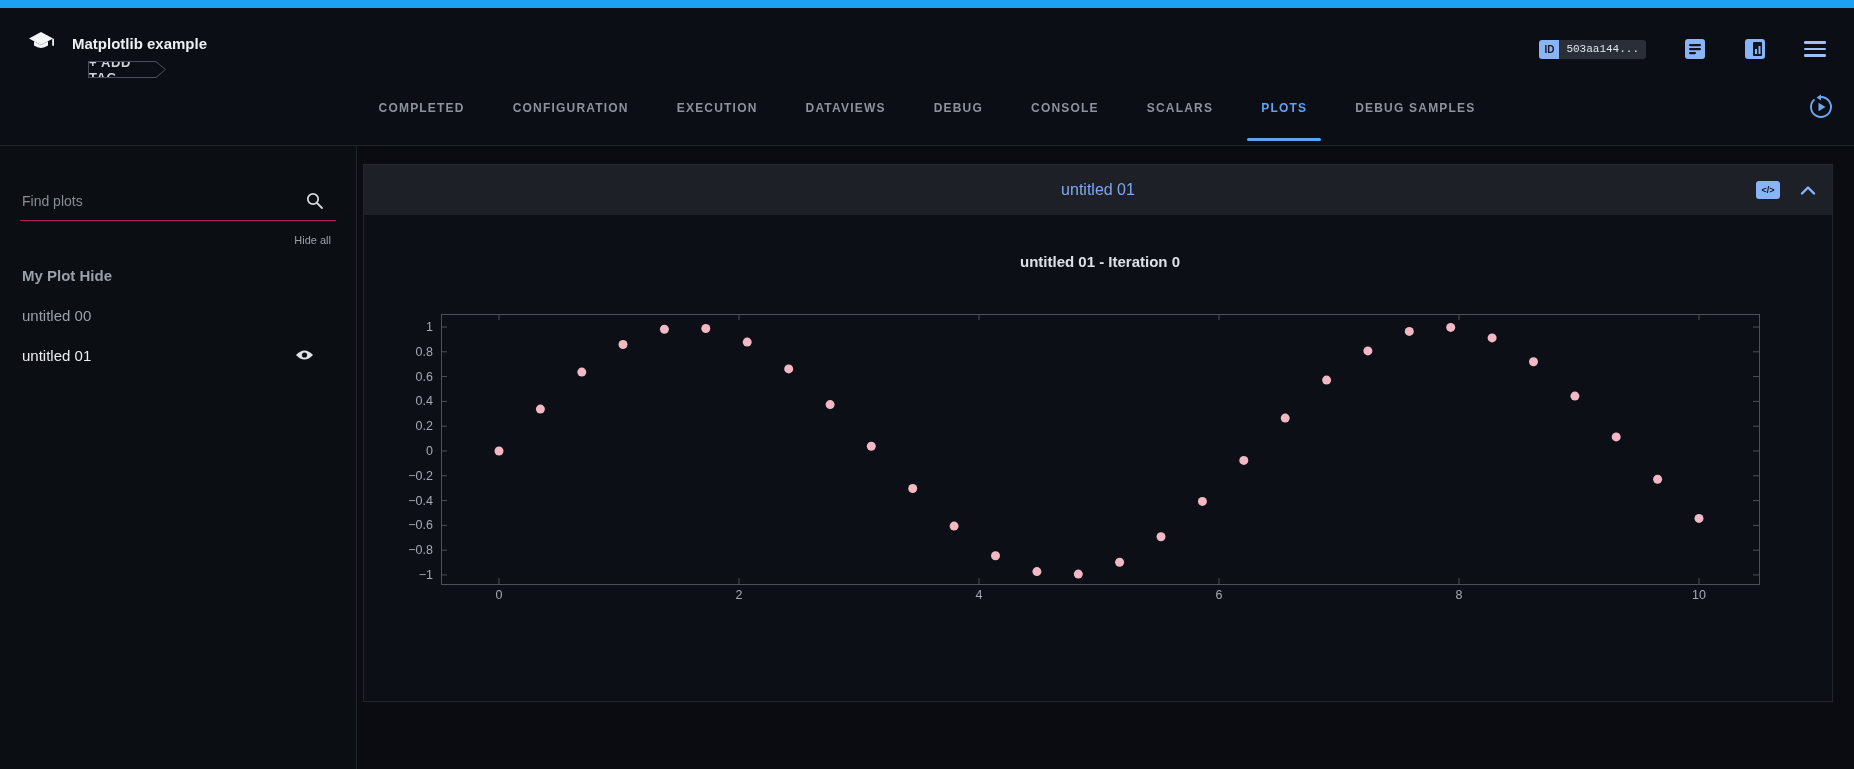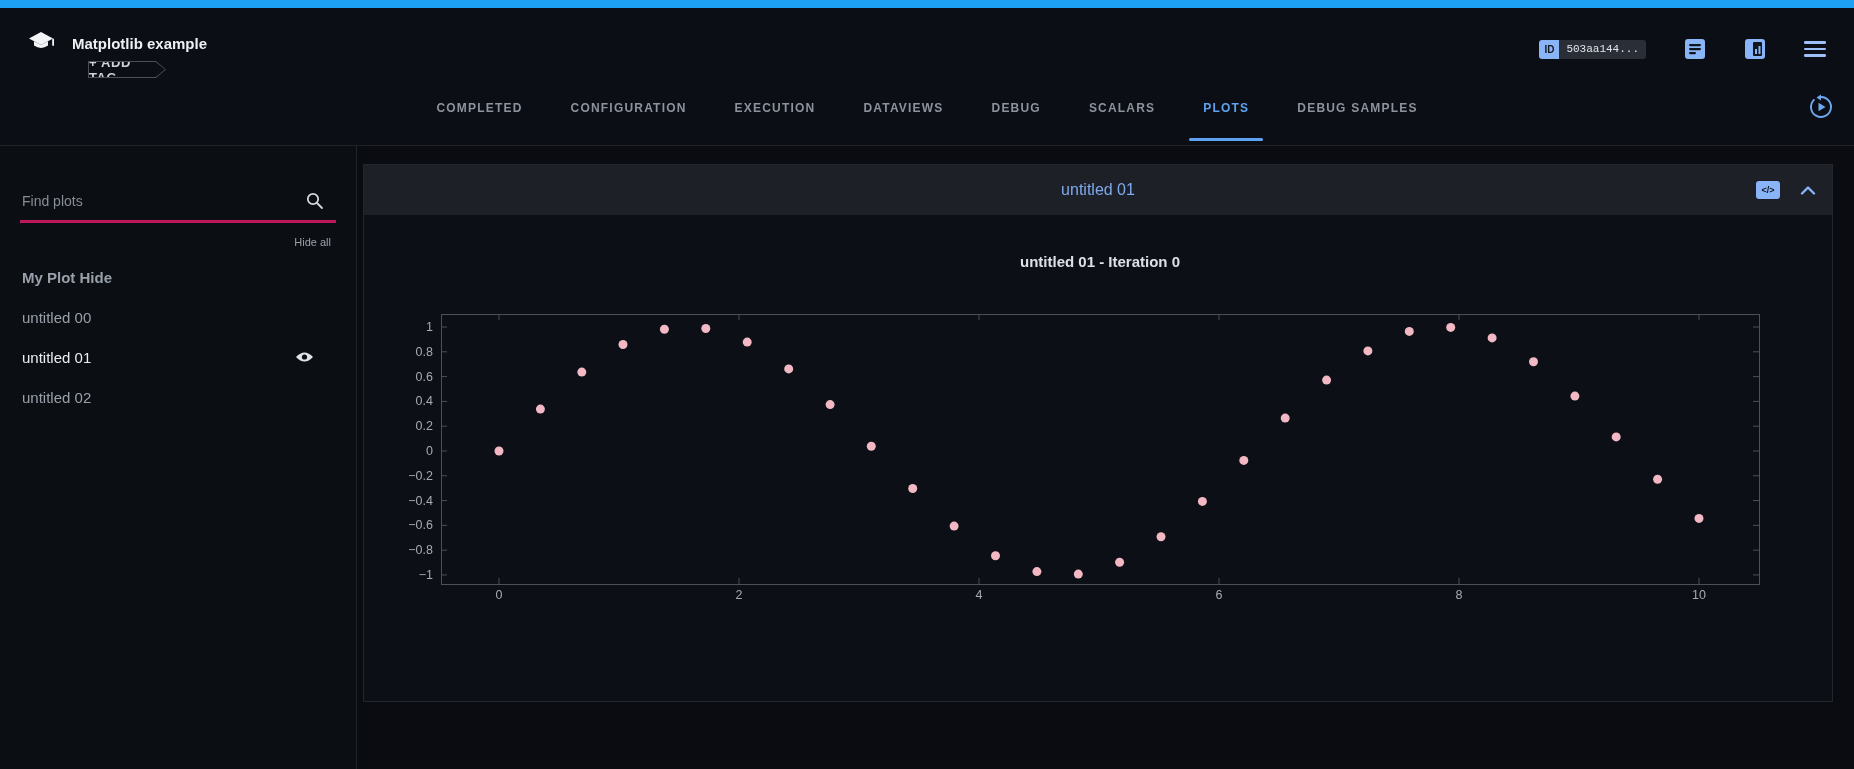--- a/index.html
+++ b/index.html
@@ -41,21 +41,21 @@
     font-size:12px; font-weight:bold; letter-spacing:1.2px; color:#8d939d; cursor:pointer; background:none; border:none;
     font-family:"Liberation Sans", sans-serif; }
   .tab.active { color:#5ea3f1; }
   .tab.active::after { content:""; position:absolute; left:10px; right:10px; bottom:4px; height:3px;
     border-radius:2px; background:#5ea3f1; }
   .refresh-btn { position:absolute; right:20px; top:9px; }
 
   
   .sidebar { position:absolute; top:146px; left:0; width:357px; bottom:0; background:#0b0e13;
     border-right:1px solid #20242b; }
-  .search-wrap { margin:46px 20px 0; position:relative; border-bottom:3px solid #be185d; padding:0 30px 10px 2px; }
+  .search-wrap { margin:46px 20px 0; position:relative; border-bottom:1px solid #be185d; padding:0 30px 10px 2px; }
   .search-wrap input { width:100%; background:transparent; border:none; outline:none; color:#dfe3e8;
     font-size:14px; font-family:"Liberation Sans", sans-serif; }
   .search-wrap input::placeholder { color:#878d96; }
   .search-icon { position:absolute; right:12px; top:-1px; cursor:default; }
   .hide-all { display:block; margin:13px 25px 0 auto; background:none; border:none; color:#9aa0aa;
     font-size:11px; cursor:pointer; font-family:"Liberation Sans", sans-serif; }
   .plot-list { margin-top:9px; }
   .plot-row { height:40px; display:flex; align-items:center; padding:0 42px 0 22px;
     font-size:15px; color:#99a0aa; cursor:pointer; }
   .plot-row.header-row { font-weight:bold; }
@@ -126,20 +126,21 @@
     </div>
   </header>
 
   <nav class="tabbar">
     <div class="tabs">
         <button class="tab">COMPLETED</button>
         <button class="tab">CONFIGURATION</button>
         <button class="tab">EXECUTION</button>
         <button class="tab">DATAVIEWS</button>
         <button class="tab">DEBUG</button>
+        <button class="tab">CONSOLE</button>
         <button class="tab">SCALARS</button>
         <button class="tab active">PLOTS</button>
         <button class="tab">DEBUG SAMPLES</button>
       </div>
     <button class="icon-btn refresh-btn" aria-label="auto refresh">
       <svg width="26" height="26" viewBox="0 0 26 26">
         <path d="M13 3 a10 10 0 1 1 -7.07 2.93" stroke="#6fa8f0" stroke-width="1.9" fill="none" stroke-linecap="round"></path>
         <polygon points="13,0.5 13,6.5 8.5,3.5" fill="#6fa8f0"></polygon>
         <polygon points="10.5,8.8 17.5,13 10.5,17.2" fill="#6fa8f0"></polygon>
       </svg>
@@ -165,23 +166,20 @@
           <span>untitled 00</span>
         </div>
         <div class="plot-row active">
           <span>untitled 01</span>
           <span class="eye">
             <svg width="19" height="12" viewBox="0 0 19 12">
               <path d="M1 6 Q9.5 -3 18 6 Q9.5 15 1 6 Z" fill="#dfe3e8"></path>
               <circle cx="9.5" cy="6" r="2.6" fill="#0b0e13"></circle>
             </svg>
           </span>
-        </div>
-        <div class="plot-row">
-          <span>untitled 02</span>
         </div>
       </div>
   </aside>
 
   <main class="main">
     <section class="plot-card">
       <div class="card-header">
         <span class="card-title">untitled 01</span>
         <div class="card-hdr-icons">
           <button class="code-chip">&lt;/&gt;</button>

